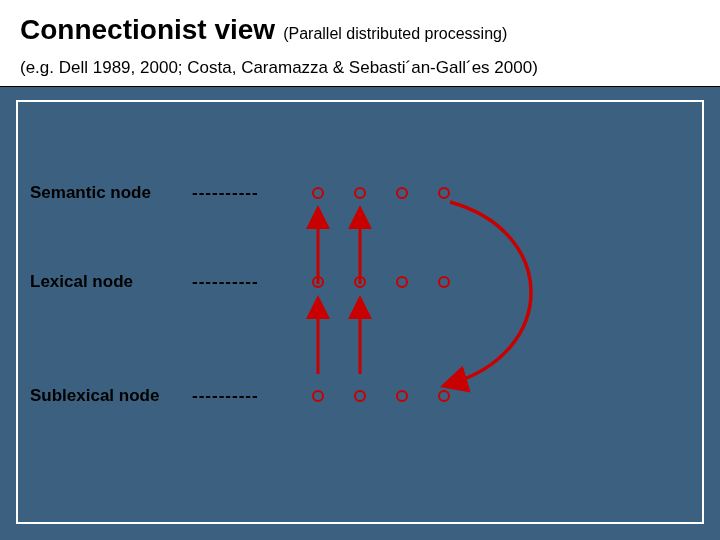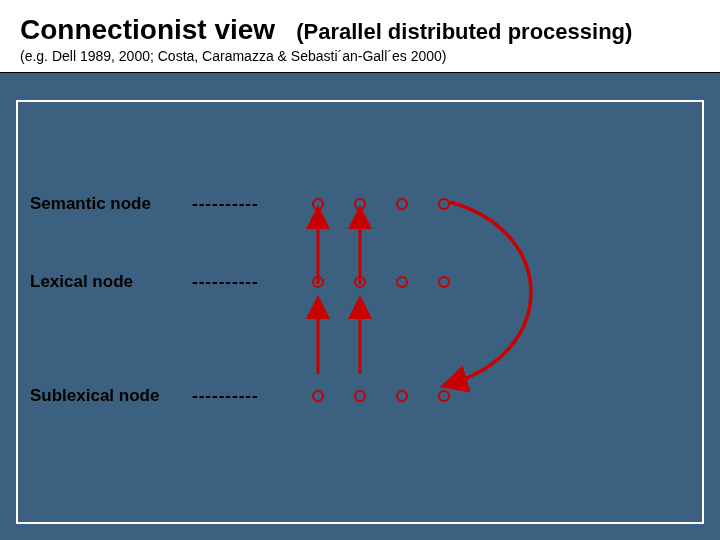--- a/index.html
+++ b/index.html
@@ -1,21 +1,21 @@
 <!DOCTYPE html>
 <html><head>
 <meta charset="utf-8">
 <style>
   html,body{margin:0;padding:0}
   body{width:720px;height:540px;background:#3c607f;font-family:Arial,Helvetica,sans-serif;position:relative}
   .hd{background:#fff;padding:14px 20px 8px 20px;border-bottom:1px solid #000}
-  .title-row{display:flex;align-items:baseline;gap:21px}
+  .title-row{display:flex;align-items:baseline;gap:8px}
   .title{font-size:28px;font-weight:bold;color:#000}
-  .sub{font-size:22px;font-weight:bold;color:#000}
-  .cite{font-size:14px;color:#000;margin-top:2px}
+  .sub{font-size:16px;font-weight:normal;color:#000}
+  .cite{font-size:17px;color:#000;margin-top:12px}
   .stage{position:absolute;left:16px;right:16px;top:100px;bottom:16px;border:2px solid #fff}
   .row{position:absolute;left:12px;display:flex;align-items:center}
   .lbl{font-size:17px;font-weight:bold;color:#000;width:162px}
   .dash{font-size:17px;font-weight:bold;color:#000;letter-spacing:1px;width:110px}
   .nodes{display:flex;gap:30px;margin-left:10px}
   .nd{width:12px;height:12px;border:2.5px solid #c80000;border-radius:50%;box-sizing:border-box;background:transparent}
   svg.arrows{position:absolute;left:0;top:0;width:100%;height:100%;pointer-events:none}
 </style>
 </head>
 <body>
@@ -23,21 +23,21 @@
 <div class="hd">
   <div class="title-row">
     <span class="title">Connectionist view</span>
     <span class="sub">(Parallel distributed processing)</span>
   </div>
   <div class="cite">(e.g. Dell 1989, 2000; Costa, Caramazza &amp; Sebasti´an-Gall´es 2000)</div>
 </div>
 
 <div class="stage">
 
-  <div class="row" style="top:92px">
+  <div class="row" style="top:81px">
     <span class="lbl">Semantic node</span>
     <span class="dash">----------</span>
     <div class="nodes">
       <span class="nd"></span>
       <span class="nd"></span>
       <span class="nd"></span>
       <span class="nd"></span>
     </div>
   </div>
 

